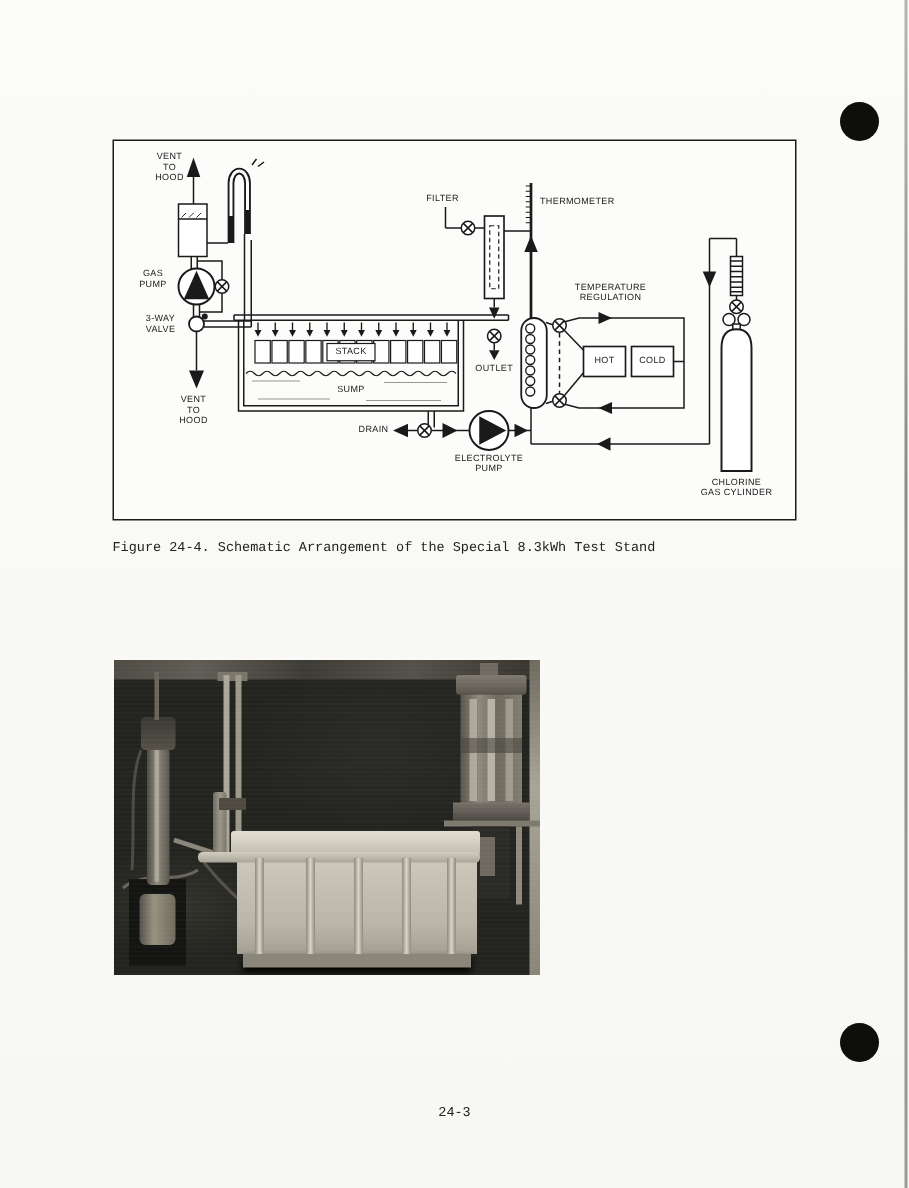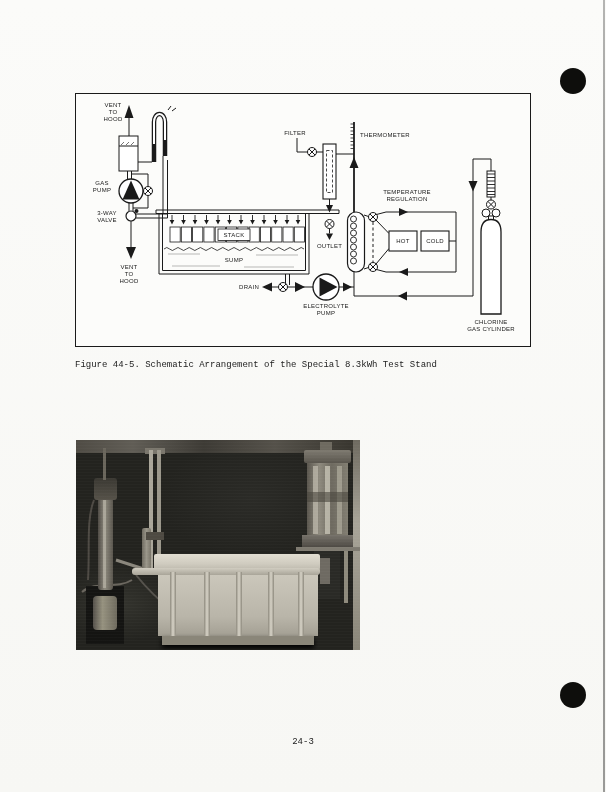--- a/index.html
+++ b/index.html
@@ -281,21 +281,21 @@
     <div class="lbl left" style="left:284px;top:38px;width:60px;">THERMOMETER</div>
     <div class="lbl" style="left:232px;top:149px;width:43px;">OUTLET</div>
     <div class="lbl" style="left:299px;top:95px;width:64px;">TEMPERATURE
 REGULATION</div>
     <div class="lbl" style="left:313px;top:144px;width:28px;">HOT</div>
     <div class="lbl" style="left:345px;top:144px;width:28px;">COLD</div>
     <div class="lbl" style="left:383px;top:225px;width:64px;">CHLORINE
 GAS CYLINDER</div>
   </div>
 
-  <div class="caption cap1">Figure 44-5.  Schematic Arrangement of the Special 8.3kWh Test Stand</div>
+  <div class="caption cap1">Figure 24-4.  Schematic Arrangement of the Special 8.3kWh Test Stand</div>
 
   <div class="photo">
     <div class="ph-mottle"></div>
     <div class="ph-topband"></div>
     <div class="ph-rightband"></div>
 
     <svg class="ph-cables" width="284" height="210" viewBox="0 0 284 210">
       <g fill="none">
         <path d="M56,140 C40,150 20,140 6,152" stroke="#6a665e" stroke-width="2"></path>
         <path d="M60,135 C80,160 110,185 142,196" stroke="#55524c" stroke-width="2"></path>

